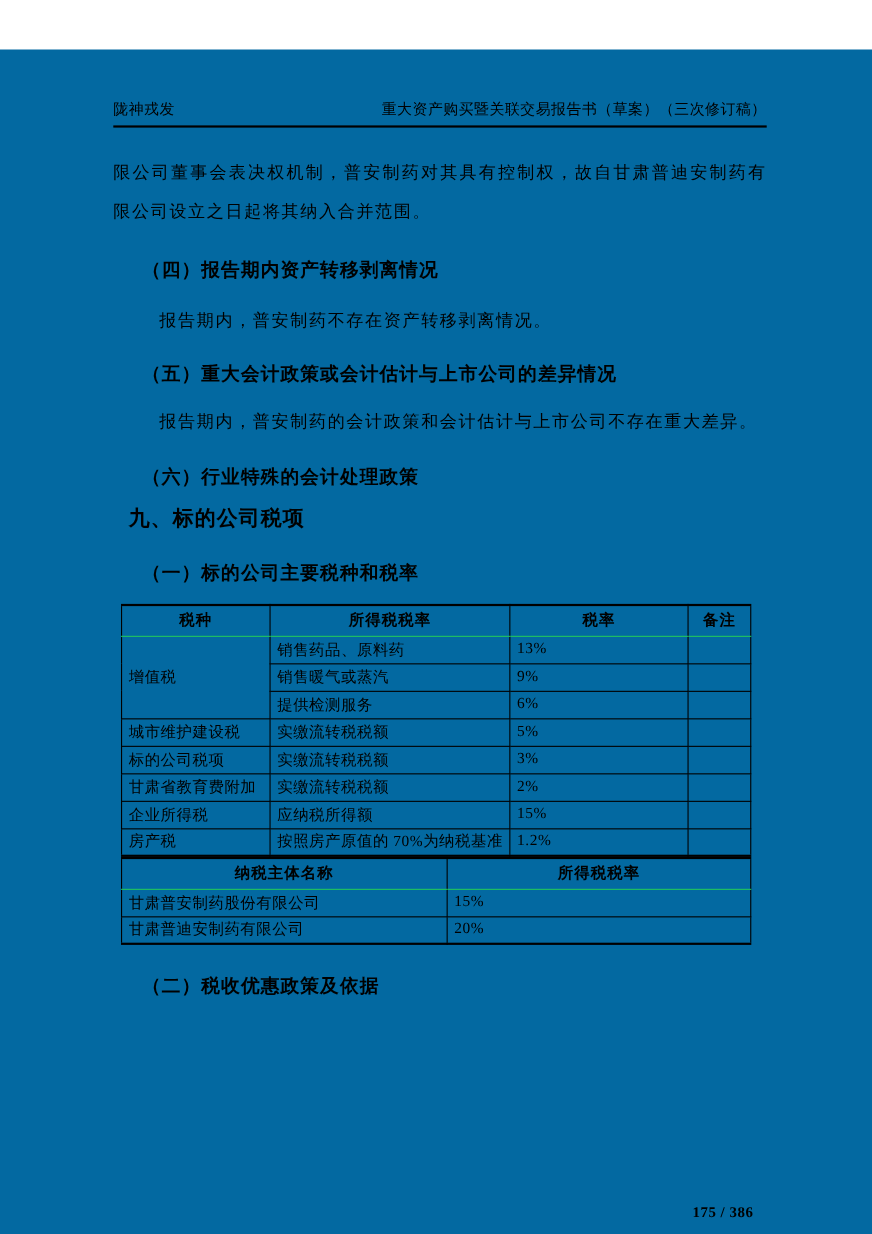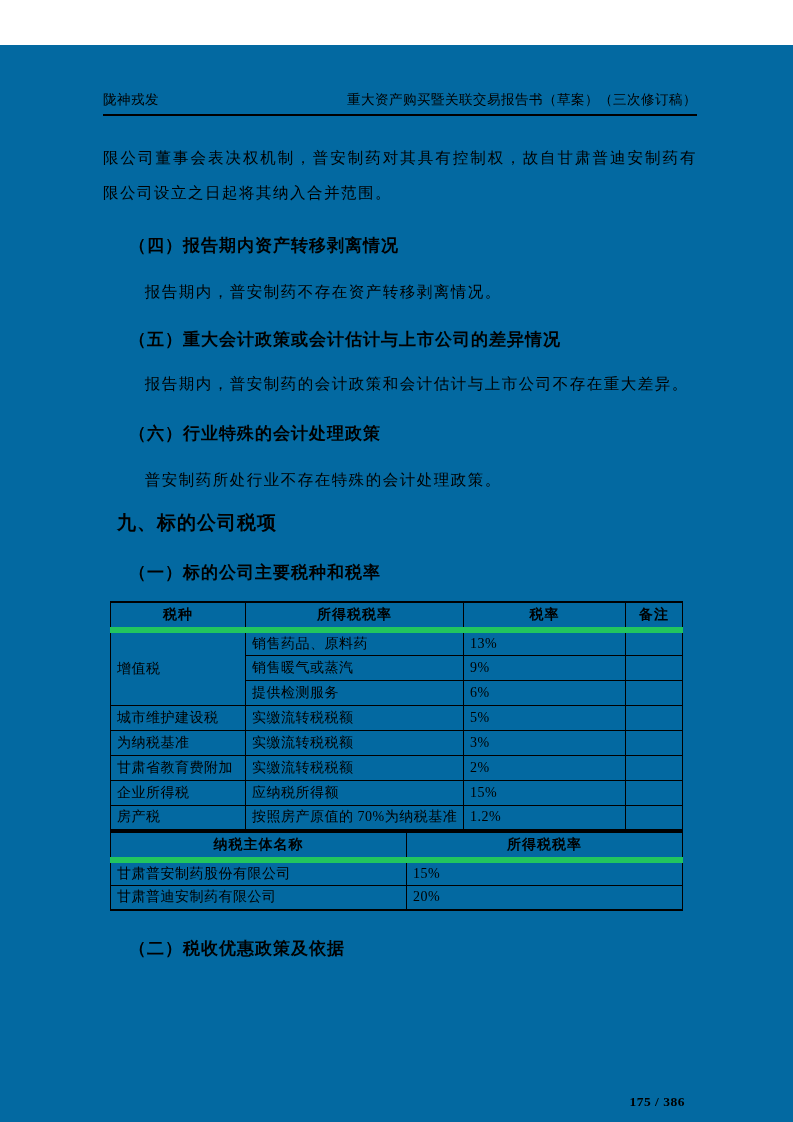--- a/index.html
+++ b/index.html
@@ -81,21 +81,21 @@
     border: 1px solid #000;
     padding: 0 6px;
     overflow: hidden;
     white-space: nowrap;
   }
   table.doc-table th {
     font-family: "Liberation Sans", "DejaVu Sans", sans-serif;
     font-weight: bold;
     text-align: center;
     height: 28px;
-    border-bottom: 6px solid #22c55e;
+    border-bottom: 1px solid #22c55e;
     letter-spacing: 1px;
   }
   table.doc-table td { height: 25px; letter-spacing: 0.5px; }
   td.c { text-align: left; }
   td.l { text-align: left; padding-left: 11px; }
   .mt-t2 td { height: 25px; }
   
   .doc-footer {
     position: absolute;
     top: 1049px;
@@ -118,21 +118,20 @@
 
     <p class="para mt-para1">限公司董事会表决权机制，普安制药对其具有控制权，故自甘肃普迪安制药有限公司设立之日起将其纳入合并范围。</p>
 
     <div class="h2 mt-h4">（四）报告期内资产转移剥离情况</div>
     <p class="para indent mt-p4">报告期内，普安制药不存在资产转移剥离情况。</p>
 
     <div class="h2 mt-h5">（五）重大会计政策或会计估计与上市公司的差异情况</div>
     <p class="para indent mt-p5">报告期内，普安制药的会计政策和会计估计与上市公司不存在重大差异。</p>
 
     <div class="h2 mt-h6">（六）行业特殊的会计处理政策</div>
-    <p class="para indent mt-p6">普安制药所处行业不存在特殊的会计处理政策。</p>
 
     <div class="h1 mt-h9">九、标的公司税项</div>
 
     <div class="h2 mt-h91">（一）标的公司主要税种和税率</div>
 
     <table class="doc-table mt-t1">
       <colgroup>
         <col style="width:135px">
           <col style="width:218px">
           <col style="width:162px">
@@ -163,21 +162,21 @@
           <td class="c">6%</td>
           <td></td>
         </tr>
         <tr>
           <td class="l">城市维护建设税</td>
           <td class="l">实缴流转税税额</td>
           <td class="c">5%</td>
           <td></td>
         </tr>
         <tr>
-          <td class="l">为纳税基准</td>
+          <td class="l">标的公司税项</td>
           <td class="l">实缴流转税税额</td>
           <td class="c">3%</td>
           <td></td>
         </tr>
         <tr>
           <td class="l">甘肃省教育费附加</td>
           <td class="l">实缴流转税税额</td>
           <td class="c">2%</td>
           <td></td>
         </tr>

